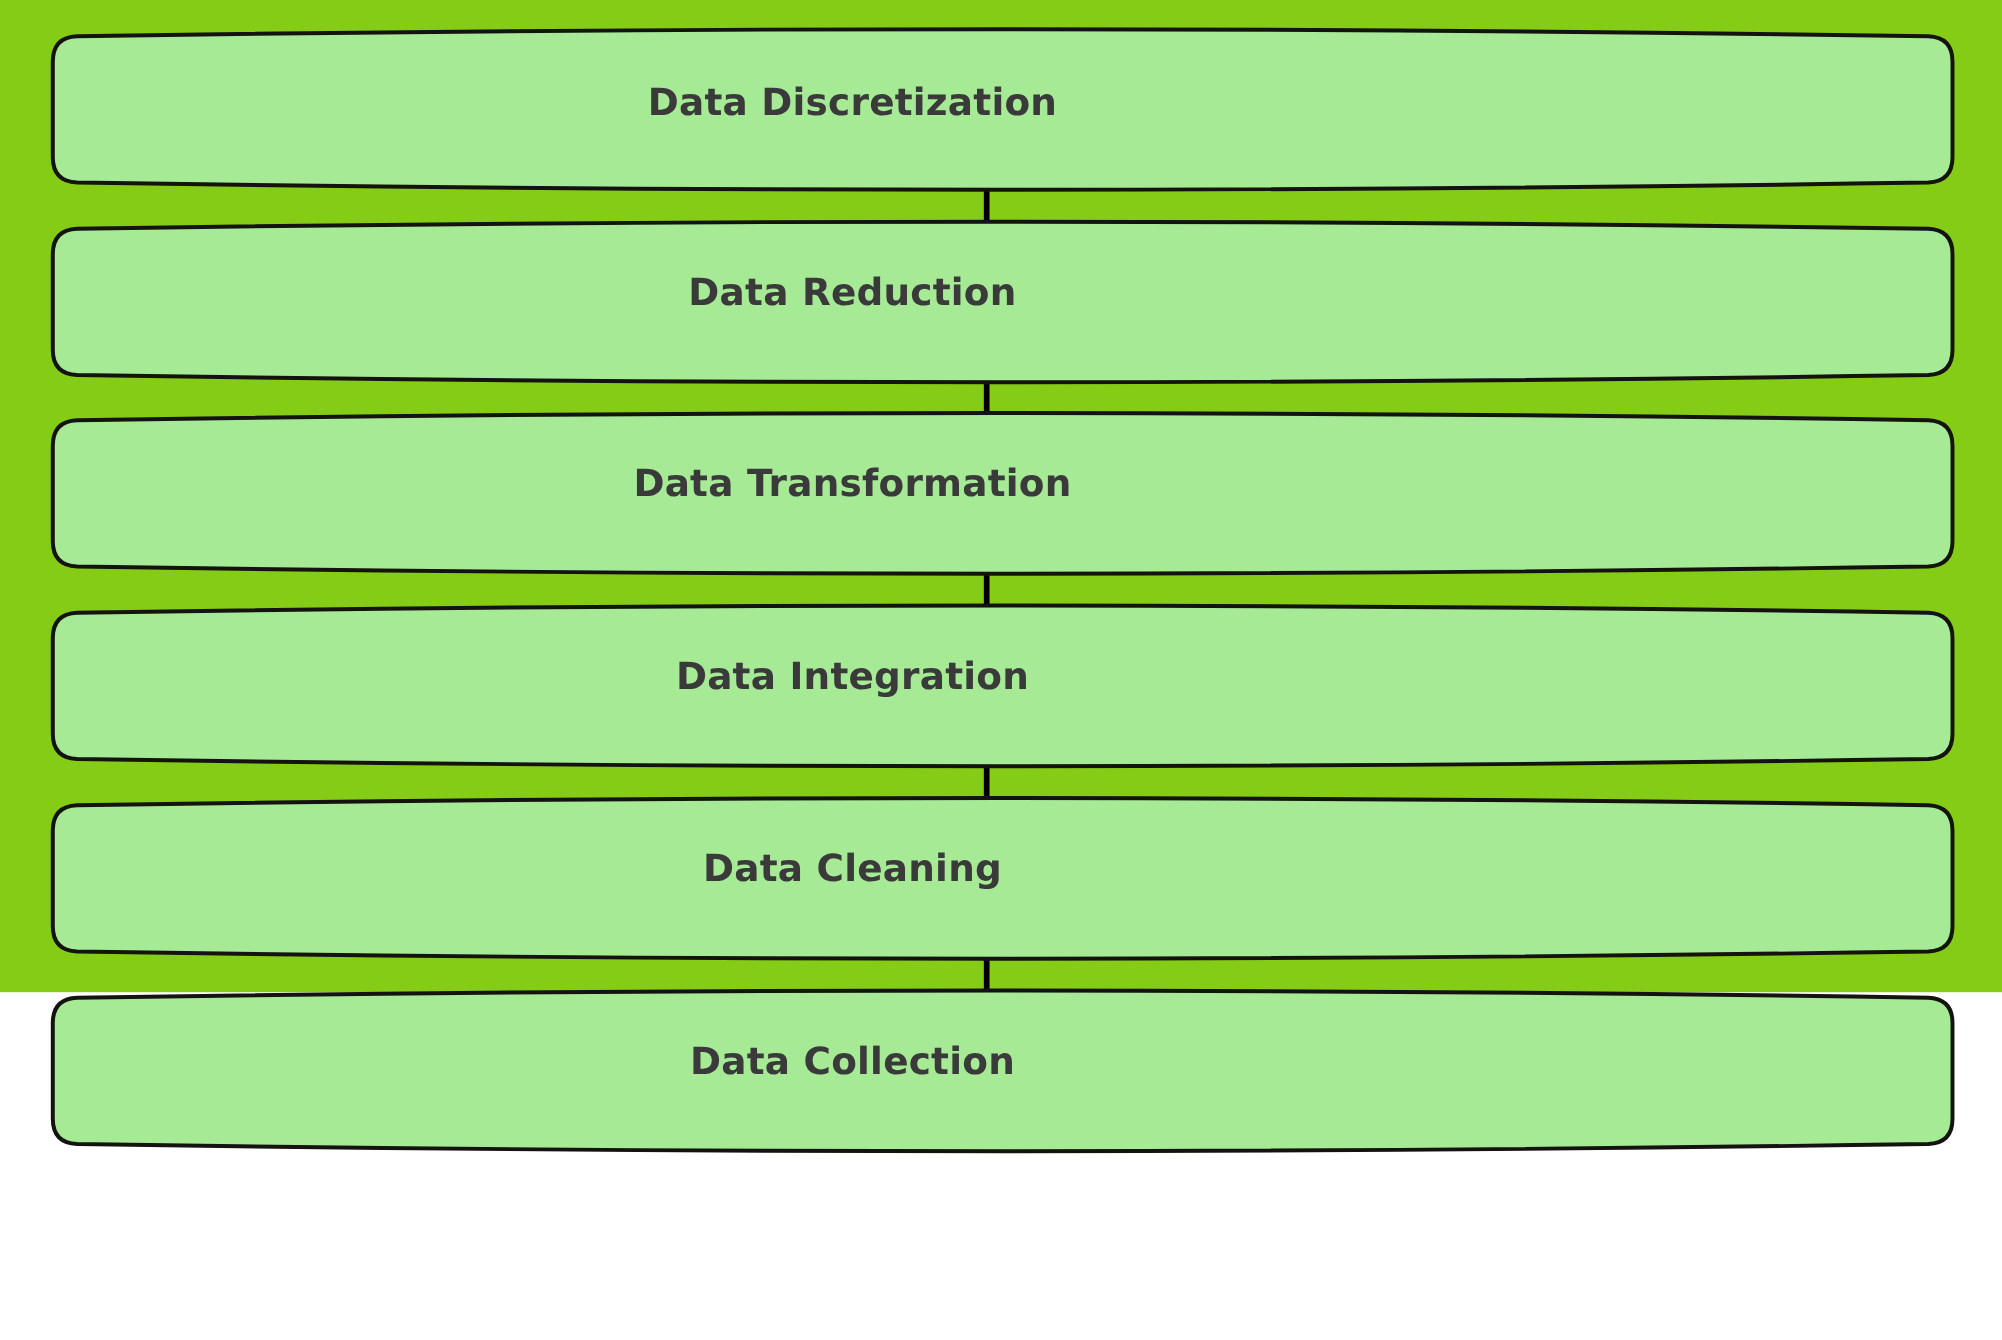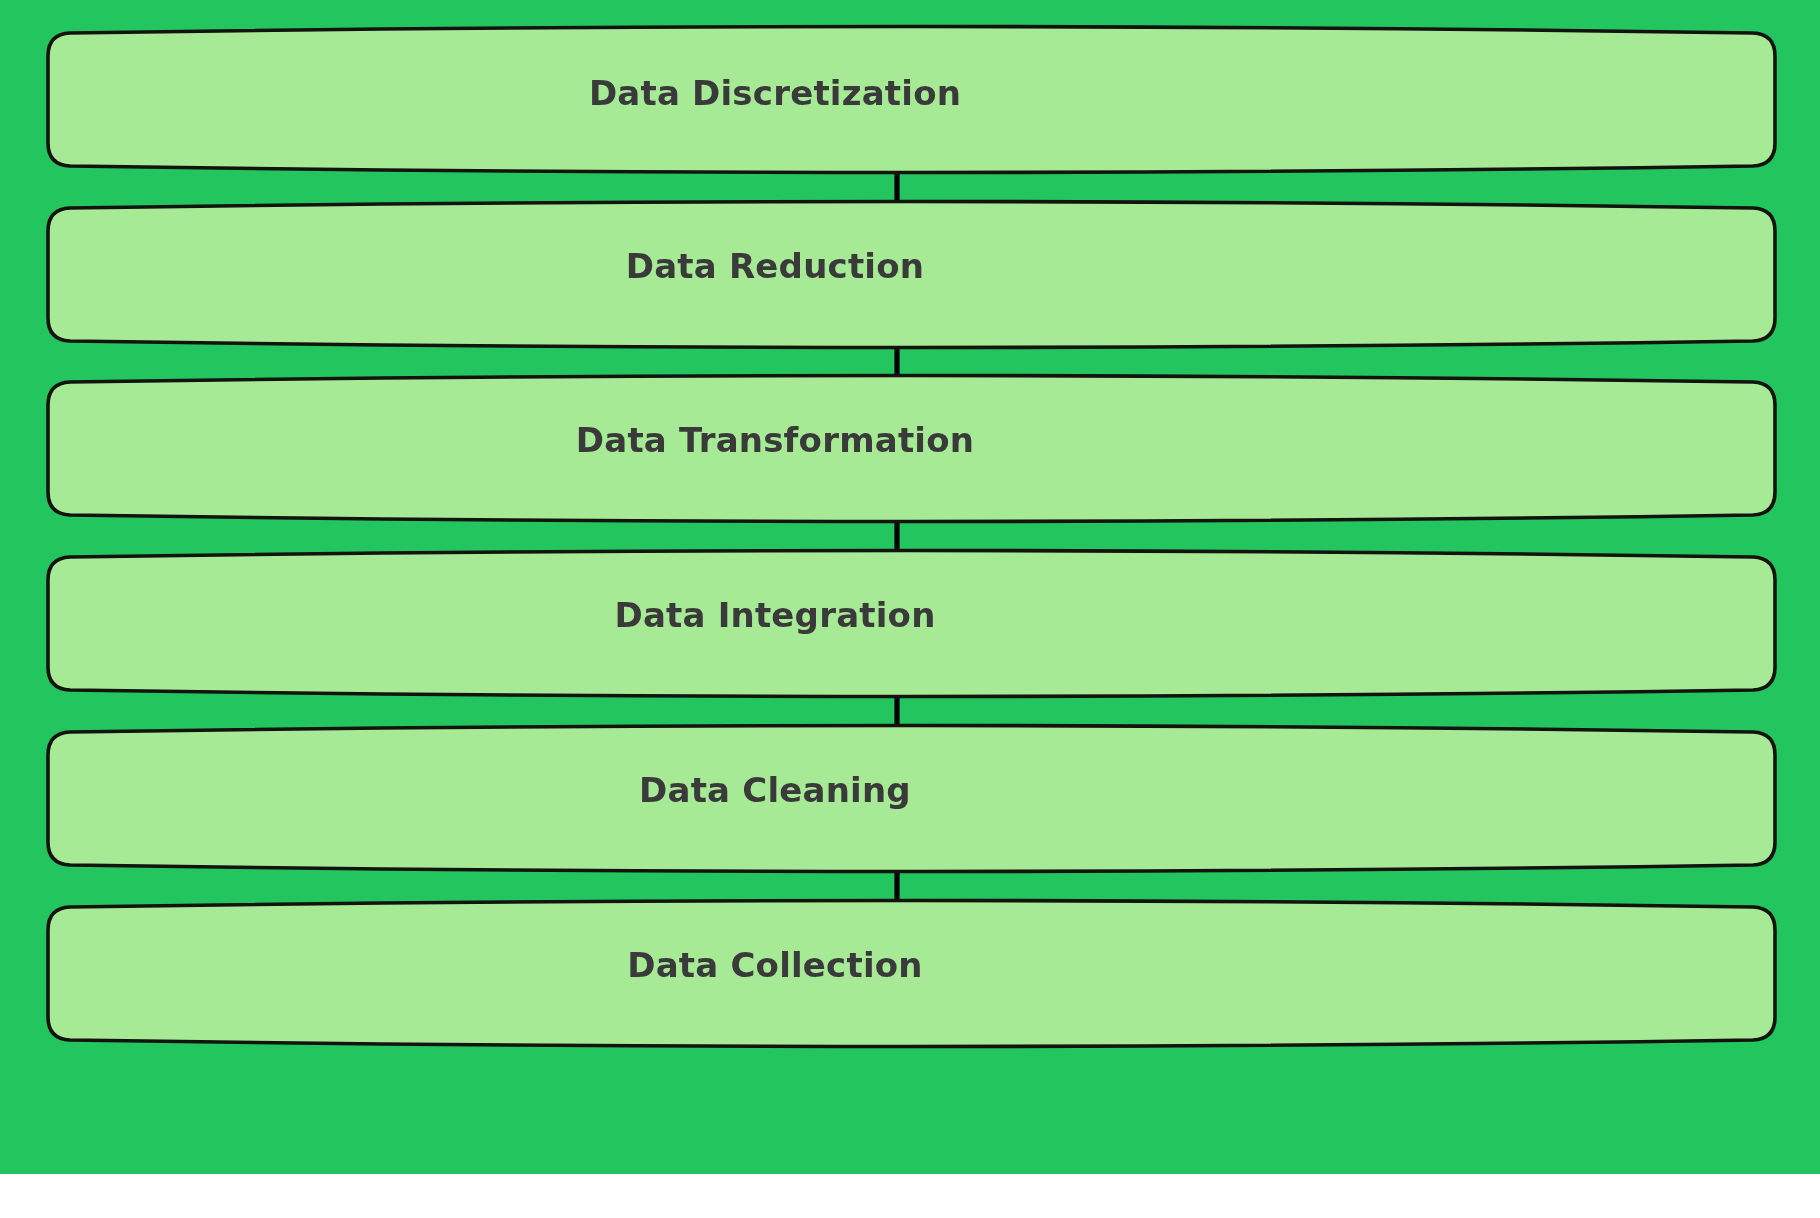--- a/index.html
+++ b/index.html
@@ -10,22 +10,22 @@
   }
   body {
     width: 1820px;
     height: 1218px;
     overflow: hidden;
     font-family: "DejaVu Sans", sans-serif;
   }
   #diagram-root {
     position: relative;
     width: 1820px;
-    height: 1174px;
-    background: #22c55e;
+    height: 902px;
+    background: #84cc16;
   }
   #flow-svg {
     position: absolute;
     left: 0;
     top: 0;
     width: 1820px;
     height: 1218px;
     display: block;
   }
   .node-shape {

